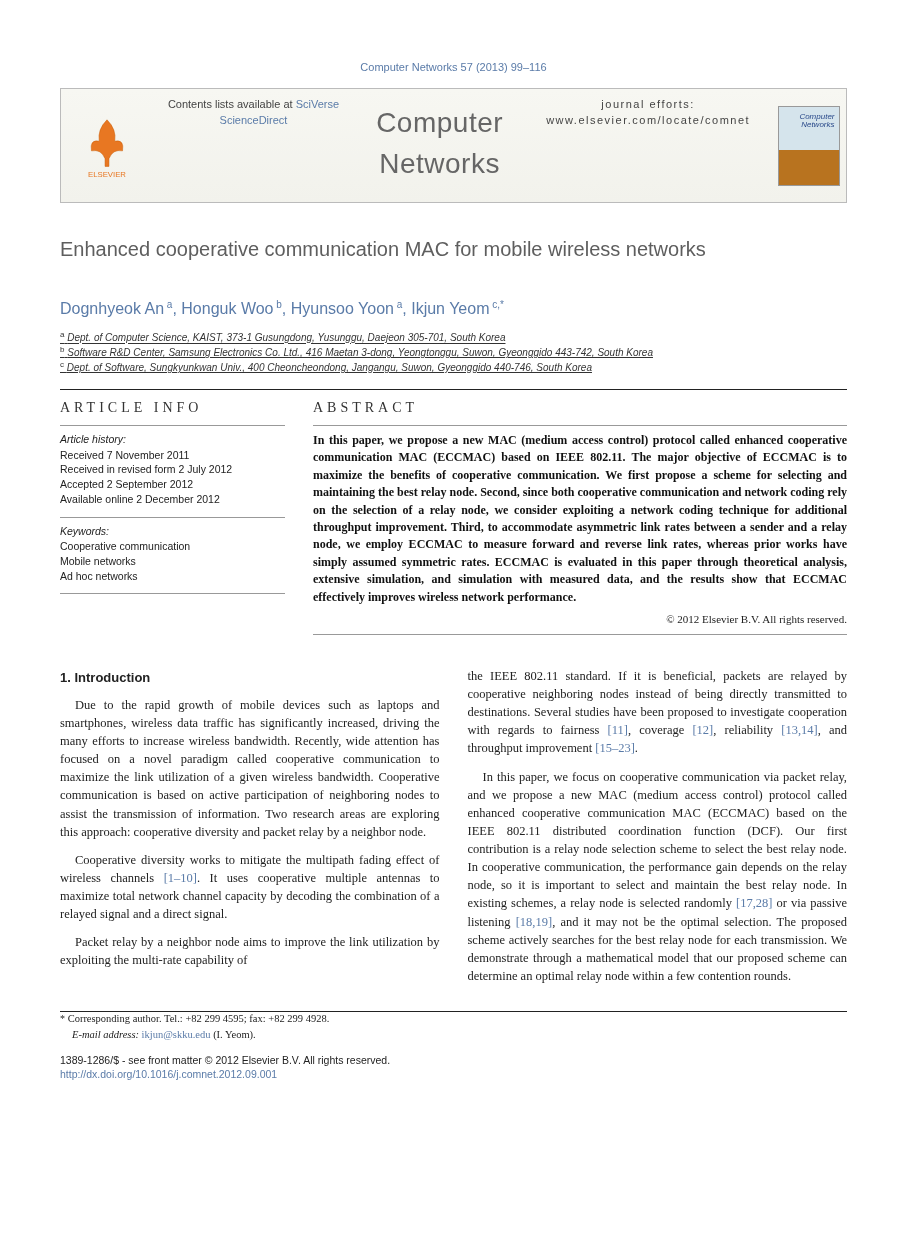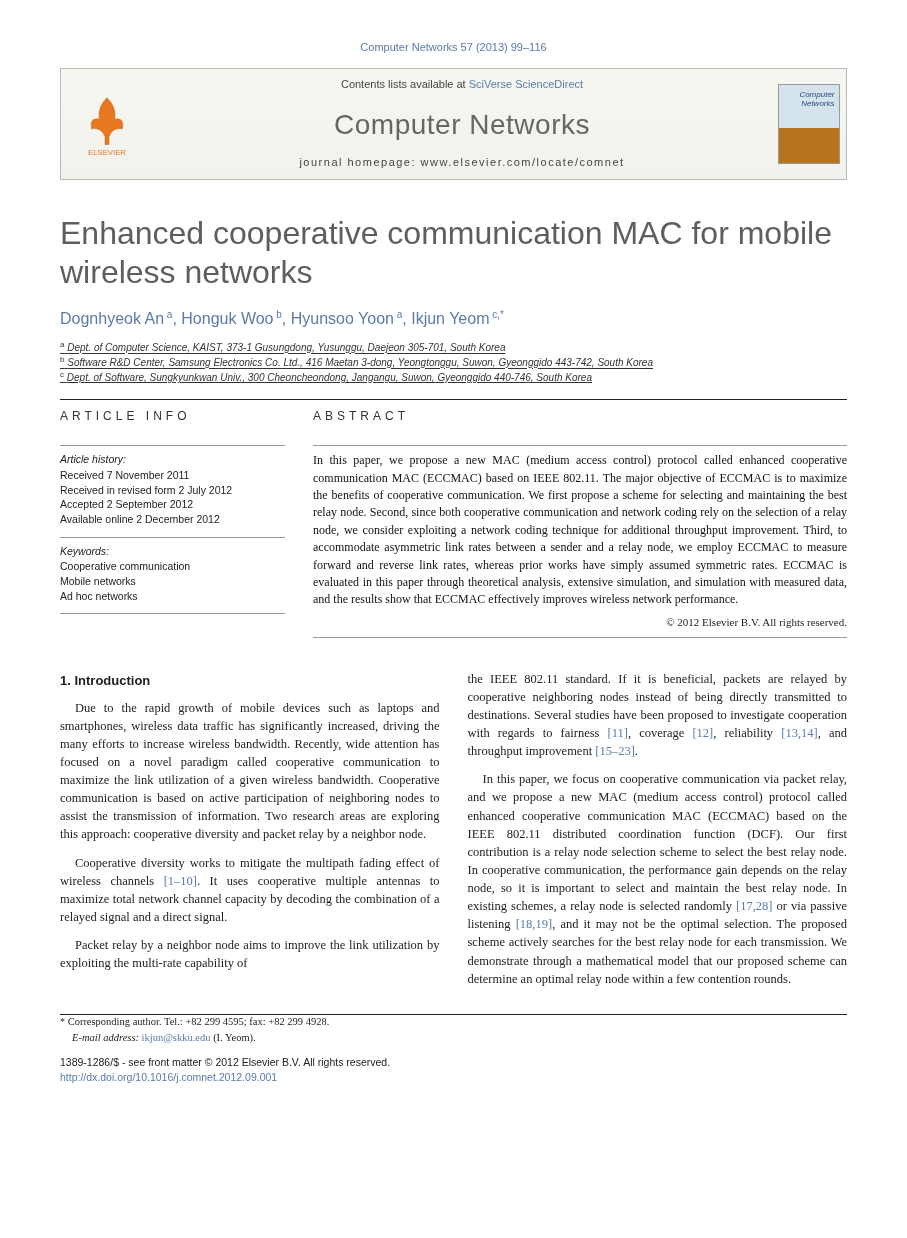--- a/index.html
+++ b/index.html
@@ -12,36 +12,37 @@
     font-size: 13px;
     line-height: 1.45;
   }
   .page { padding: 40px 60px 50px 60px; }
   .top-citation {
     text-align: center;
     color: #5a7ba8;
     font-size: 11px;
     margin-bottom: 12px;
     font-family: Arial, sans-serif;
+    margin-top: 20px;
   }
   .header-box {
     border: 1px solid #bbb;
     display: flex;
     align-items: stretch;
     background: linear-gradient(#f7f7f2, #f2f2ec);
     margin-bottom: 34px;
   }
   .logo-cell {
     display:flex; align-items:center; justify-content:flex-start;
     padding: 8px 16px; border-right: none;
   }
   .logo-cell svg { width: 60px; height: 68px; }
   .header-center {
     flex: 1; text-align: center;
-    display:flex; flex-direction:column; justify-content:center;
+    display:flex; flex-direction:row; justify-content:center;
     padding: 8px 10px;
   }
   .contents-line {
     font-size: 11px; color: #444; font-family: Arial, sans-serif;
     margin-bottom: 6px;
   }
   .contents-line .sd { color: #5a7ba8; }
   .journal-name {
     font-size: 28px; color: #666; font-family: Arial, sans-serif;
     font-weight: 400; letter-spacing: .5px; margin: 6px 0 10px 0;
@@ -57,48 +58,48 @@
     width: 62px; height: 80px; border:1px solid #999;
     background: linear-gradient(180deg,#d5e4ec 0%, #d5e4ec 55%, #b8731f 55%, #b8731f 100%);
     position:relative; font-family: Arial,sans-serif;
   }
   .cover-thumb::before {
     content:"Computer\A Networks"; white-space:pre;
     position:absolute; top:6px; right:4px;
     color:#2a4a8a; font-size:8px; text-align:right; line-height:1.05; font-style:italic;
   }
   .title {
-    font-size: 32px; color: #5e5e5e; font-family: Arial, sans-serif;
-    font-weight: 400; margin-bottom: 16px; line-height:1.2;
+    font-size: 20px; color: #5e5e5e; font-family: Arial, sans-serif;
+    font-weight: 400; margin-bottom: 36px; line-height:1.2;
   }
   .authors {
     font-size: 16px; color: #5a7ba8; font-family: Arial, sans-serif;
     margin-bottom: 10px;
   }
   .authors sup { font-size: 10px; color:#5a7ba8; }
   .authors .sep { color:#5a7ba8; }
   .affils {
     font-size: 10px; font-style: italic; color:#333;
     font-family: Arial, sans-serif; line-height:1.35; margin-bottom: 14px; text-decoration: underline;
   }
   .affils sup { font-size:8px; font-style: normal; }
   hr.rule { border:none; border-top:1px solid #222; margin:6px 0 8px 0; }
   hr.thin { border:none; border-top:1px solid #999; margin:4px 0 6px 0; }
   .info-row { display:flex; gap: 28px; margin-bottom: 26px; }
   .info-col { flex: 0 0 225px; font-family: Arial, sans-serif; }
   .abs-col { flex: 1; font-family: Georgia, serif; }
   .sect-head {
-    letter-spacing: 4px; font-size: 12px; color:#333;
-    font-family: Liberation Sans, sans-serif; text-transform: uppercase;
-    margin-bottom:17px; padding-bottom:3px;
+    letter-spacing: 4px; font-size: 14px; color:#333;
+    font-family: Liberation Serif, serif; text-transform: uppercase;
+    margin-bottom:4px; padding-bottom:3px;
   }
   .info-block { font-size: 10.5px; color:#222; line-height:1.4; }
   .info-block .hist-title { font-style: italic; margin-bottom:1px; }
   .info-block .kw-title { font-style: italic; margin-bottom:1px; }
-  .abstract-text { font-size: 12px; text-align: justify; color:#111; }
+  .abstract-text { font-size: 12px; text-align: justify; color:#111;font-weight:bold; }
   .copyright { text-align:right; font-size: 11px; margin-top:6px; }
   .body-cols {
     column-count: 2; column-gap: 28px; text-align: justify;
     font-size: 12.5px; line-height:1.45;
   }
   .body-cols h2 {
     font-size: 13px; font-weight: bold; margin: 2px 0 8px 0;
     font-family: Arial, sans-serif;
   }
   .body-cols p { margin-bottom: 10px; text-indent: 1.2em; }
@@ -136,42 +137,42 @@
         <text x="30" y="67" text-anchor="middle" font-family="Arial" font-size="8" fill="#e87722">ELSEVIER</text>
       </svg>
     </div>
     <div class="header-center">
       <div class="contents-line">
         <span>Contents lists available at</span>
         <span class="sd">SciVerse ScienceDirect</span>
       </div>
       <div class="journal-name">Computer Networks</div>
       <div class="homepage-line">
-        <span>journal homepage:</span>
+        <span>journal efforts:</span>
         <span>www.elsevier.com/locate/comnet</span>
       </div>
     </div>
     <div class="cover-cell">
       <div class="cover-thumb"></div>
     </div>
   </div>
 
   <h1 class="title">Enhanced cooperative communication MAC for mobile wireless networks</h1>
 
   <div class="authors">
     <span><span>Dognhyeok An</span><sup> <span>a</span></sup></span><span class="sep">, </span>
     <span><span>Honguk Woo</span><sup> <span>b</span></sup></span><span class="sep">, </span>
     <span><span>Hyunsoo Yoon</span><sup> <span>a</span></sup></span><span class="sep">, </span>
     <span><span>Ikjun Yeom</span><sup> <span>c,*</span></sup></span>
   </div>
 
   <div class="affils">
     <div><sup>a</sup> <span>Dept. of Computer Science, KAIST, 373-1 Gusungdong, Yusunggu, Daejeon 305-701, South Korea</span></div>
     <div><sup>b</sup> <span>Software R&amp;D Center, Samsung Electronics Co. Ltd., 416 Maetan 3-dong, Yeongtonggu, Suwon, Gyeonggido 443-742, South Korea</span></div>
-    <div><sup>c</sup> <span>Dept. of Software, Sungkyunkwan Univ., 300 Cheoncheondong, Jangangu, Suwon, Gyeonggido 440-746, South Korea</span></div>
+    <div><sup>c</sup> <span>Dept. of Software, Sungkyunkwan Univ., 400 Cheoncheondong, Jangangu, Suwon, Gyeonggido 440-746, South Korea</span></div>
   </div>
 
   <hr class="rule">
 
   <div class="info-row">
     <div class="info-col">
       <div class="sect-head">ARTICLE INFO</div>
       <hr class="thin">
       <div class="info-block">
         <div class="hist-title">Article history:</div>

